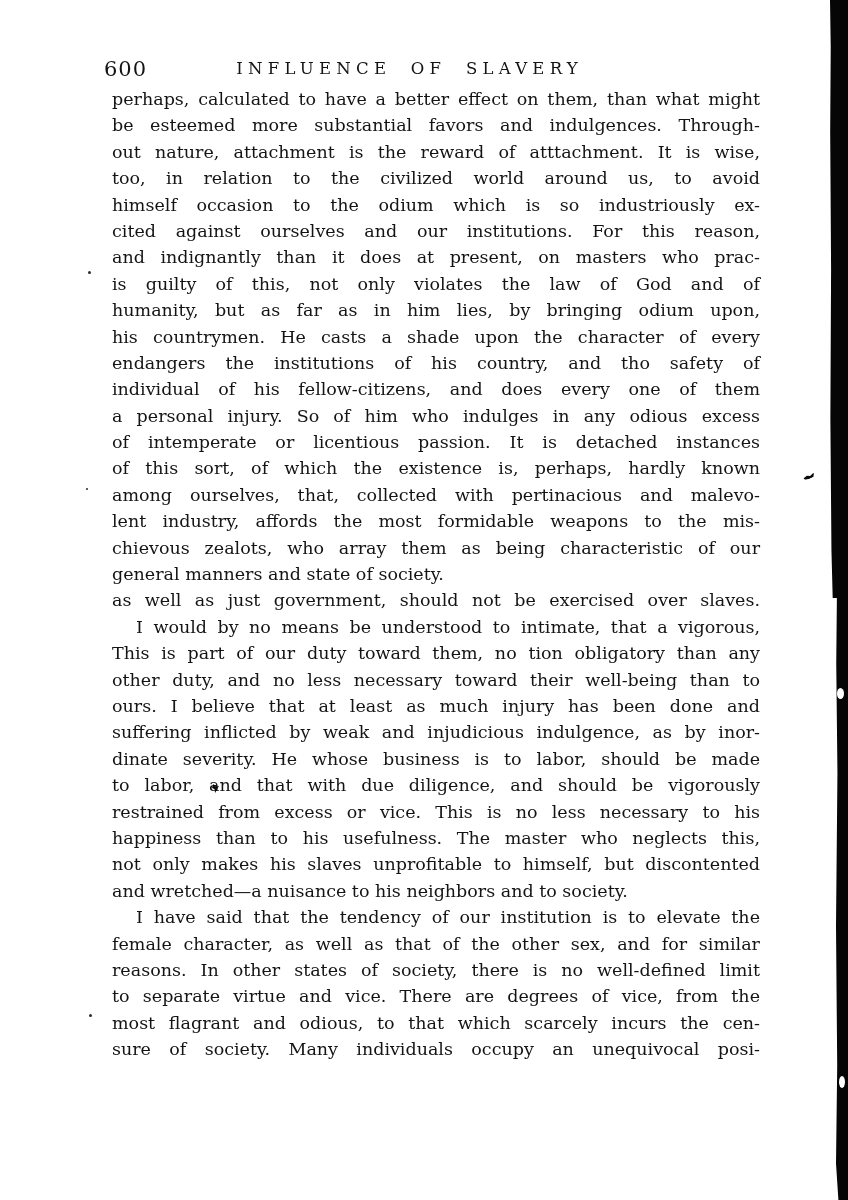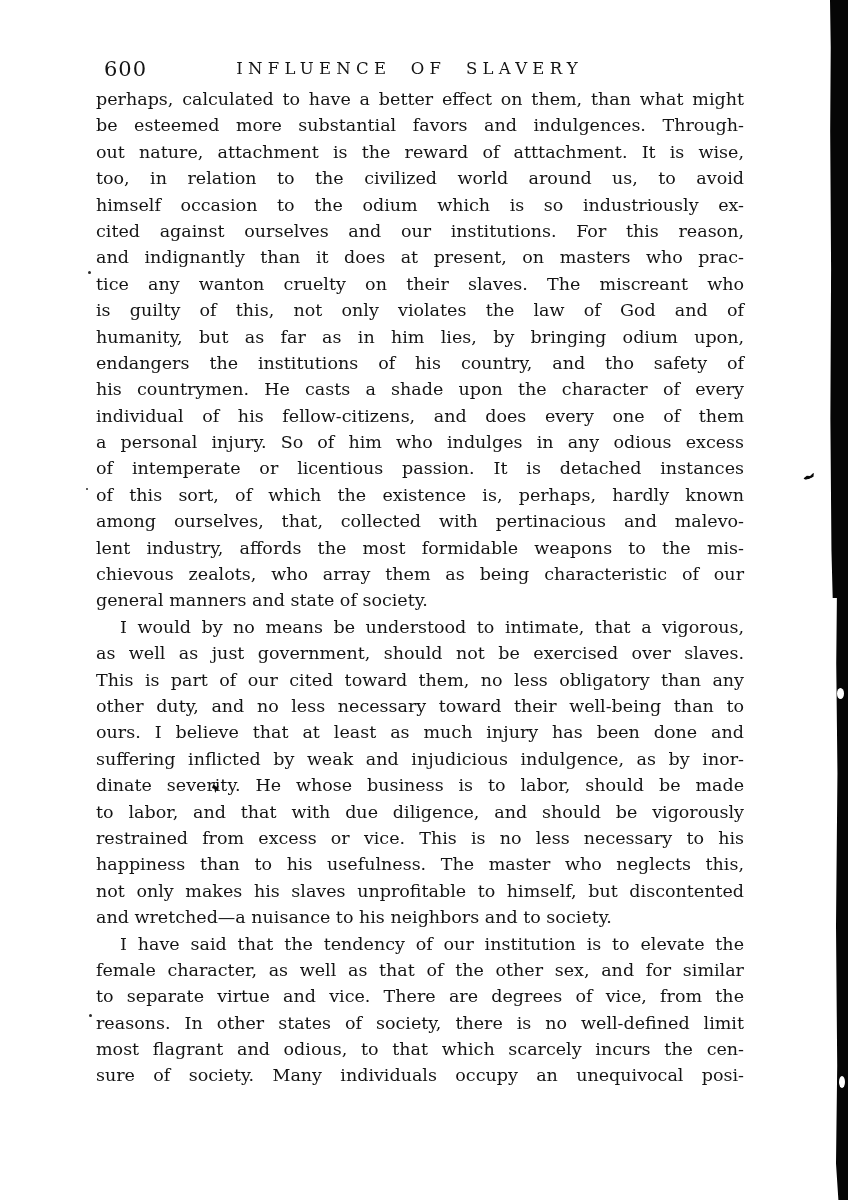--- a/index.html
+++ b/index.html
@@ -24,21 +24,21 @@
   .running-title{
     position:absolute;left:50%;top:5px;
     transform:translateX(-53%);
     font-size:16.5px;font-weight:400;
     letter-spacing:0.32em;word-spacing:0.55em;
     white-space:nowrap;
   }
   
   .body-text{
     position:absolute;
-    left:96px;top:86px;
+    left:112px;top:86px;
     width:648px;
     font-size:17.5px;
     line-height:26.4px;
   }
   .line{
     text-align:justify;
     text-align-last:justify;
     white-space:normal;
     height:26.4px;
     overflow:visible;
@@ -90,53 +90,52 @@
 
   <div class="body-text">
       <div class="paragraph">
         <div class="line">perhaps, calculated to have a better effect on them, than what might</div>
         <div class="line">be esteemed more substantial favors and indulgences. Through-</div>
         <div class="line">out nature, attachment is the reward of atttachment. It is wise,</div>
         <div class="line">too, in relation to the civilized world around us, to avoid</div>
         <div class="line">himself occasion to the odium which is so industriously ex-</div>
         <div class="line">cited against ourselves and our institutions. For this reason,</div>
         <div class="line">and indignantly than it does at present, on masters who prac-</div>
-        <div class="line">tice any wanton cruelty on their slaves. The miscreant who</div>
         <div class="line">is guilty of this, not only violates the law of God and of</div>
         <div class="line">humanity, but as far as in him lies, by bringing odium upon,</div>
+        <div class="line">his countrymen. He casts a shade upon the character of every</div>
         <div class="line">endangers the institutions of his country, and tho safety of</div>
-        <div class="line">his countrymen. He casts a shade upon the character of every</div>
         <div class="line">individual of his fellow-citizens, and does every one of them</div>
         <div class="line">a personal injury. So of him who indulges in any odious excess</div>
         <div class="line">of intemperate or licentious passion. It is detached instances</div>
         <div class="line">of this sort, of which the existence is, perhaps, hardly known</div>
         <div class="line">among ourselves, that, collected with pertinacious and malevo-</div>
         <div class="line">lent industry, affords the most formidable weapons to the mis-</div>
         <div class="line">chievous zealots, who array them as being characteristic of our</div>
         <div class="line last">general manners and state of society.</div>
       </div>
       <div class="paragraph">
+        <div class="line">as well as just government, should not be exercised over slaves.</div>
         <div class="line indent">I would by no means be understood to intimate, that a vigorous,</div>
-        <div class="line">as well as just government, should not be exercised over slaves.</div>
-        <div class="line">This is part of our cited toward them, no less obligatory than any</div>
+        <div class="line">This is part of our duty toward them, no tion obligatory than any</div>
         <div class="line">other duty, and no less necessary toward their well-being than to</div>
         <div class="line">ours. I believe that at least as much injury has been done and</div>
         <div class="line">suffering inflicted by weak and injudicious indulgence, as by inor-</div>
         <div class="line">dinate severity. He whose business is to labor, should be made</div>
         <div class="line">to labor, and that with due diligence, and should be vigorously</div>
         <div class="line">restrained from excess or vice. This is no less necessary to his</div>
         <div class="line">happiness than to his usefulness. The master who neglects this,</div>
         <div class="line">not only makes his slaves unprofitable to himself, but discontented</div>
         <div class="line last">and wretched—a nuisance to his neighbors and to society.</div>
       </div>
       <div class="paragraph">
         <div class="line indent">I have said that the tendency of our institution is to elevate the</div>
         <div class="line">female character, as well as that of the other sex, and for similar</div>
+        <div class="line">reasons. In other states of society, there is no well-defined limit</div>
         <div class="line">to separate virtue and vice. There are degrees of vice, from the</div>
-        <div class="line">reasons. In other states of society, there is no well-defined limit</div>
         <div class="line">most flagrant and odious, to that which scarcely incurs the cen-</div>
         <div class="line">sure of society. Many individuals occupy an unequivocal posi-</div>
       </div>
     </div>
 
   <div class="edge-band-top"></div>
   <div class="edge-band-bottom"></div>
   <div class="edge-notch notch-1"></div>
   <div class="edge-notch notch-2"></div>
   <div class="ink-speck speck-margin-right"></div>

